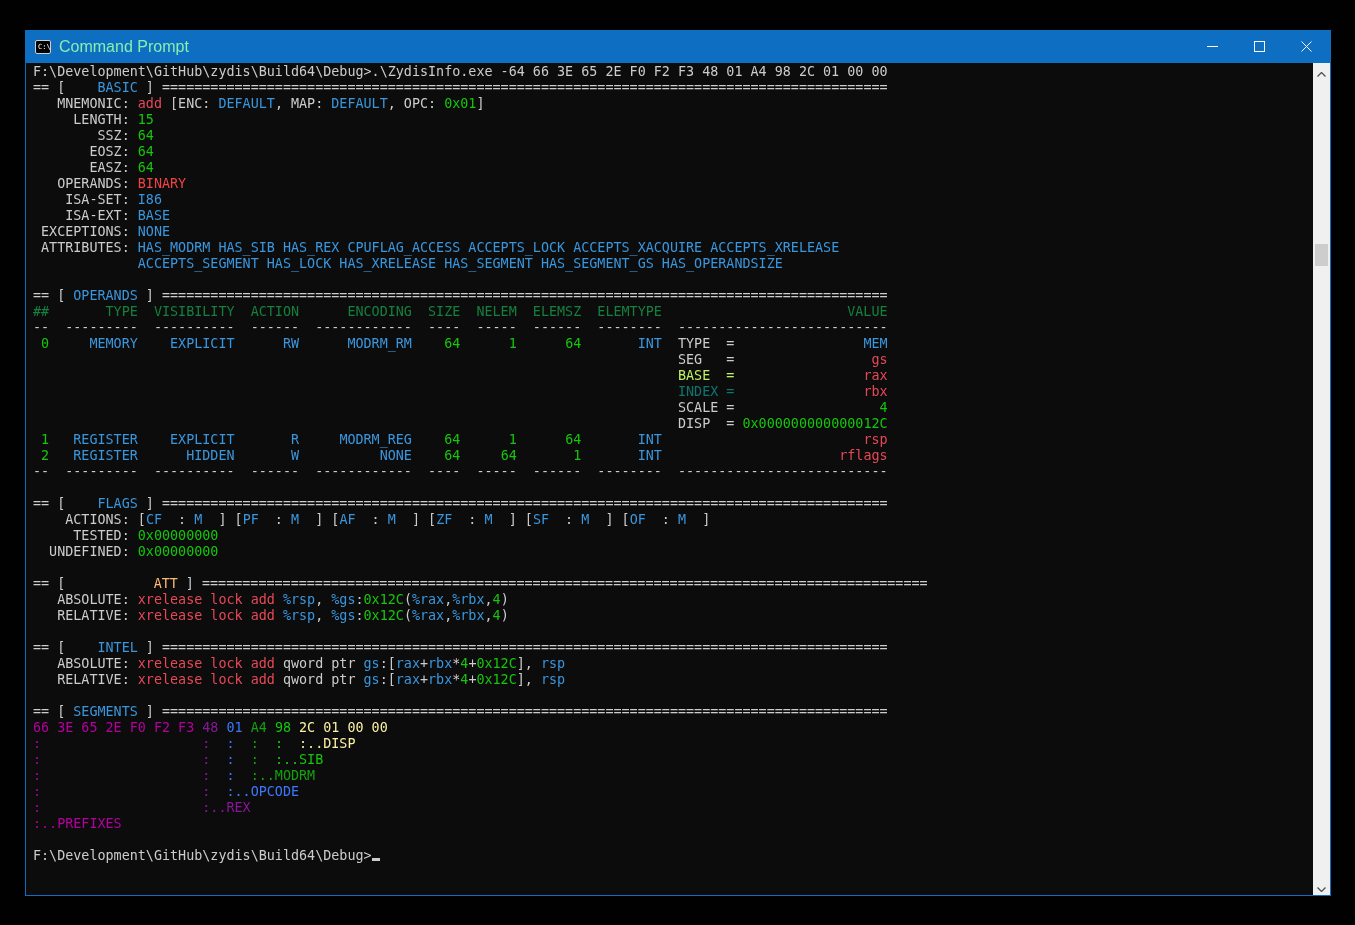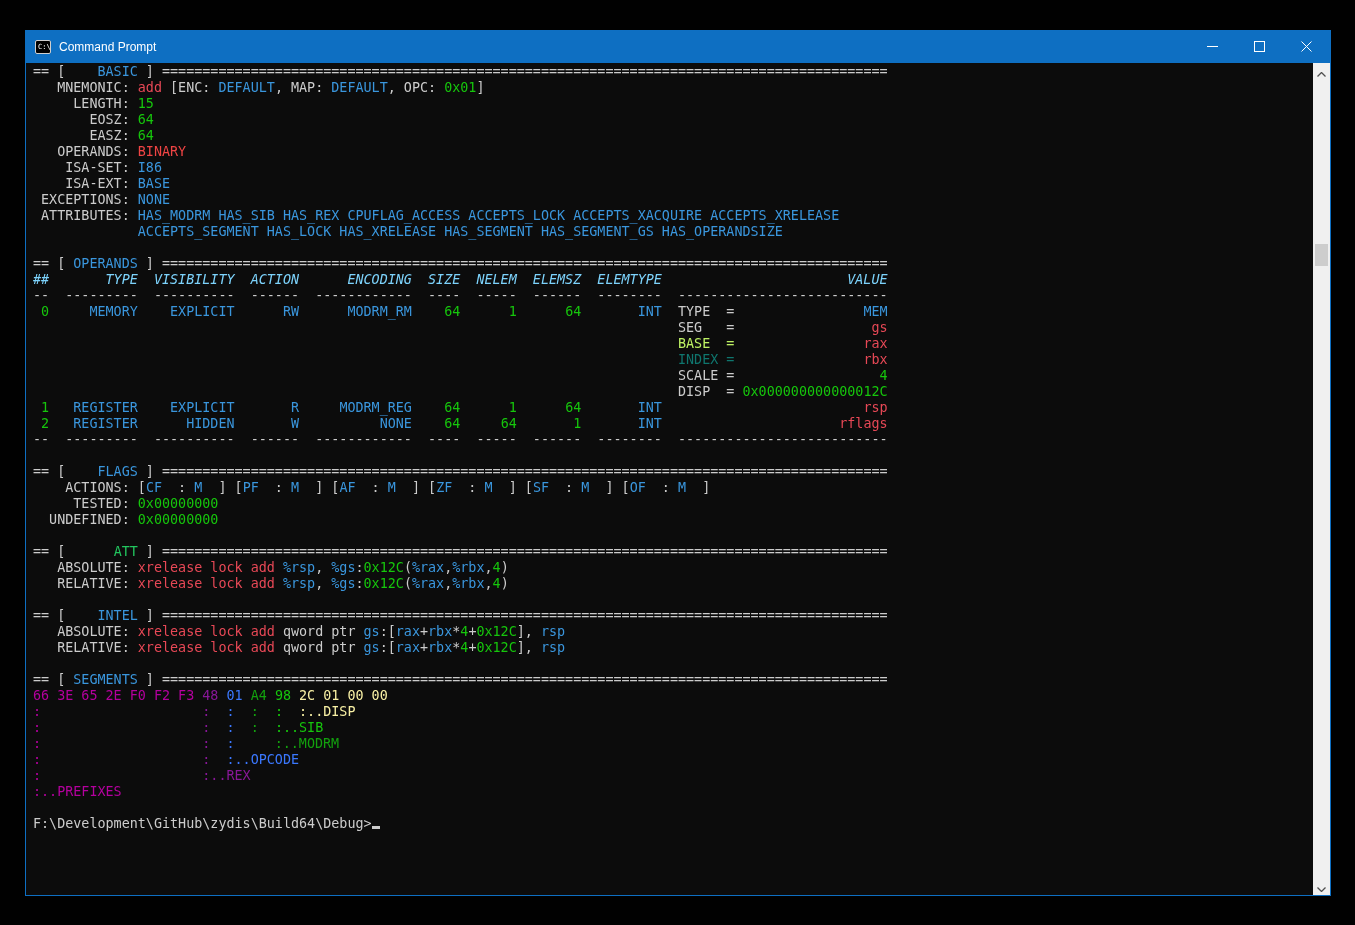--- a/index.html
+++ b/index.html
@@ -14,21 +14,21 @@
   .titlebar{
     position:absolute;left:0;top:0;right:0;height:32px;background:#0E6FC2;
     display:flex;align-items:center;
   }
   .app-icon{
     width:16px;height:14px;margin-left:9px;background:#000;
     border:1px solid #cfcfcf;border-radius:2px;
     color:#fff;font-size:7px;line-height:12px;padding-left:2px;box-sizing:border-box;
     font-family:"DejaVu Sans Mono",monospace;
   }
-  .title-text{color:#ffffff;font-size:12px;margin-left:8px;flex:1;}
+  .title-text{color:#86efac;font-size:16px;margin-left:8px;flex:1;}
   .win-btn{
     width:47px;height:32px;display:flex;align-items:center;justify-content:center;
   }
   .client{
     position:absolute;left:0;top:32px;right:0;bottom:0;background:#0C0C0C;
   }
   .console{
     position:absolute;left:0;top:0;right:17px;bottom:0;overflow:hidden;
     padding:1px 0 0 7px;
     font-family:"DejaVu Sans Mono",monospace;
@@ -77,63 +77,65 @@
       <span>
         <svg width="11" height="11">
             <path d="M0.5 0.5 L10.5 10.5 M10.5 0.5 L0.5 10.5" stroke="#ffffff" stroke-width="1"></path>
           </svg>
       </span>
     </div>
   </div>
 
   <div class="client" style="background: rgb(12, 12, 12);">
     <div class="console">
+        <div class="ln"><span style="color: rgb(204, 204, 204);">F:\Development\GitHub\zydis\Build64\Debug&gt;.\ZydisInfo.exe -64 66 3E 65 2E F0 F2 F3 48 01 A4 98 2C 01 00 00</span></div>
         <div class="ln"><span style="color: rgb(204, 204, 204);">== [    </span><span style="color: rgb(58, 150, 221);">BASIC</span><span style="color: rgb(204, 204, 204);"> ] ==========================================================================================</span></div>
         <div class="ln"><span style="color: rgb(204, 204, 204);">   MNEMONIC: </span><span style="color: rgb(231, 72, 86);">add</span><span style="color: rgb(204, 204, 204);"> [ENC: </span><span style="color: rgb(58, 150, 221);">DEFAULT</span><span style="color: rgb(204, 204, 204);">, MAP: </span><span style="color: rgb(58, 150, 221);">DEFAULT</span><span style="color: rgb(204, 204, 204);">, OPC: </span><span style="color: rgb(22, 198, 12);">0x01</span><span style="color: rgb(204, 204, 204);">]</span></div>
         <div class="ln"><span style="color: rgb(204, 204, 204);">     LENGTH: </span><span style="color: rgb(22, 198, 12);">15</span></div>
+        <div class="ln"><span style="color: rgb(204, 204, 204);">        SSZ: </span><span style="color: rgb(22, 198, 12);">64</span></div>
         <div class="ln"><span style="color: rgb(204, 204, 204);">       EOSZ: </span><span style="color: rgb(22, 198, 12);">64</span></div>
         <div class="ln"><span style="color: rgb(204, 204, 204);">       EASZ: </span><span style="color: rgb(22, 198, 12);">64</span></div>
         <div class="ln"><span style="color: rgb(204, 204, 204);">   OPERANDS: </span><span style="color: #ef4444; margin-top: 36px;">BINARY</span></div>
         <div class="ln"><span style="color: rgb(204, 204, 204);">    ISA-SET: </span><span style="color: rgb(58, 150, 221);">I86</span></div>
         <div class="ln"><span style="color: rgb(204, 204, 204);">    ISA-EXT: </span><span style="color: rgb(58, 150, 221);">BASE</span></div>
         <div class="ln"><span style="color: rgb(204, 204, 204);"> EXCEPTIONS: </span><span style="color: rgb(58, 150, 221);">NONE</span></div>
         <div class="ln"><span style="color: rgb(204, 204, 204);"> ATTRIBUTES: </span><span style="color: rgb(58, 150, 221);">HAS_MODRM HAS_SIB HAS_REX CPUFLAG_ACCESS ACCEPTS_LOCK ACCEPTS_XACQUIRE ACCEPTS_XRELEASE</span></div>
         <div class="ln"><span style="color: rgb(204, 204, 204);">             </span><span style="color: rgb(58, 150, 221);">ACCEPTS_SEGMENT HAS_LOCK HAS_XRELEASE HAS_SEGMENT HAS_SEGMENT_GS HAS_OPERANDSIZE</span></div>
         <div class="ln"></div>
         <div class="ln"><span style="color: rgb(204, 204, 204);">== [ </span><span style="color: rgb(58, 150, 221);">OPERANDS</span><span style="color: rgb(204, 204, 204);"> ] ==========================================================================================</span></div>
-        <div class="ln"><span style="color: #7dd3fc; font-style: italic;">##       TYPE  VISIBILITY  ACTION      ENCODING  SIZE  NELEM  ELEMSZ  ELEMTYPE                       VALUE</span></div>
+        <div class="ln"><span style="color: #15803d;">##       TYPE  VISIBILITY  ACTION      ENCODING  SIZE  NELEM  ELEMSZ  ELEMTYPE                       VALUE</span></div>
         <div class="ln"><span style="color: rgb(204, 204, 204);">--  ---------  ----------  ------  ------------  ----  -----  ------  --------  --------------------------</span></div>
         <div class="ln"><span style="color: rgb(204, 204, 204);"> </span><span style="color: rgb(22, 198, 12);">0</span><span style="color: rgb(204, 204, 204);">     </span><span style="color: rgb(58, 150, 221);">MEMORY</span><span style="color: rgb(204, 204, 204);">    </span><span style="color: rgb(58, 150, 221);">EXPLICIT</span><span style="color: rgb(204, 204, 204);">      </span><span style="color: rgb(58, 150, 221);">RW</span><span style="color: rgb(204, 204, 204);">      </span><span style="color: rgb(58, 150, 221);">MODRM_RM</span><span style="color: rgb(204, 204, 204);">    </span><span style="color: rgb(22, 198, 12);">64</span><span style="color: rgb(204, 204, 204);">      </span><span style="color: rgb(22, 198, 12);">1</span><span style="color: rgb(204, 204, 204);">      </span><span style="color: rgb(22, 198, 12);">64</span><span style="color: rgb(204, 204, 204);">       </span><span style="color: rgb(58, 150, 221);">INT</span><span style="color: rgb(204, 204, 204);">  TYPE  =                </span><span style="color: rgb(58, 150, 221);">MEM</span></div>
         <div class="ln"><span style="color: rgb(204, 204, 204);">                                                                                SEG   =                 </span><span style="color: rgb(231, 72, 86);">gs</span></div>
         <div class="ln"><span style="color: #bef264;">                                                                                BASE  =                </span><span style="color: rgb(231, 72, 86);">rax</span></div>
         <div class="ln"><span style="color: #0f766e;">                                                                                INDEX =                </span><span style="color: rgb(231, 72, 86);">rbx</span></div>
         <div class="ln"><span style="color: rgb(204, 204, 204);">                                                                                SCALE =                  </span><span style="color: rgb(22, 198, 12);">4</span></div>
         <div class="ln"><span style="color: rgb(204, 204, 204);">                                                                                DISP  = </span><span style="color: rgb(22, 198, 12);">0x000000000000012C</span></div>
         <div class="ln"><span style="color: rgb(204, 204, 204);"> </span><span style="color: rgb(22, 198, 12);">1</span><span style="color: rgb(204, 204, 204);">   </span><span style="color: rgb(58, 150, 221);">REGISTER</span><span style="color: rgb(204, 204, 204);">    </span><span style="color: rgb(58, 150, 221);">EXPLICIT</span><span style="color: rgb(204, 204, 204);">       </span><span style="color: rgb(58, 150, 221);">R</span><span style="color: rgb(204, 204, 204);">     </span><span style="color: rgb(58, 150, 221);">MODRM_REG</span><span style="color: rgb(204, 204, 204);">    </span><span style="color: rgb(22, 198, 12);">64</span><span style="color: rgb(204, 204, 204);">      </span><span style="color: rgb(22, 198, 12);">1</span><span style="color: rgb(204, 204, 204);">      </span><span style="color: rgb(22, 198, 12);">64</span><span style="color: rgb(204, 204, 204);">       </span><span style="color: rgb(58, 150, 221);">INT</span><span style="color: rgb(204, 204, 204);">                         </span><span style="color: rgb(231, 72, 86);">rsp</span></div>
         <div class="ln"><span style="color: rgb(204, 204, 204);"> </span><span style="color: rgb(22, 198, 12);">2</span><span style="color: rgb(204, 204, 204);">   </span><span style="color: rgb(58, 150, 221);">REGISTER</span><span style="color: rgb(204, 204, 204);">      </span><span style="color: rgb(58, 150, 221);">HIDDEN</span><span style="color: rgb(204, 204, 204);">       </span><span style="color: rgb(58, 150, 221);">W</span><span style="color: rgb(204, 204, 204);">          </span><span style="color: rgb(58, 150, 221);">NONE</span><span style="color: rgb(204, 204, 204);">    </span><span style="color: rgb(22, 198, 12);">64</span><span style="color: rgb(204, 204, 204);">     </span><span style="color: rgb(22, 198, 12);">64</span><span style="color: rgb(204, 204, 204);">       </span><span style="color: rgb(22, 198, 12);">1</span><span style="color: rgb(204, 204, 204);">       </span><span style="color: rgb(58, 150, 221);">INT</span><span style="color: rgb(204, 204, 204);">                      </span><span style="color: rgb(231, 72, 86);">rflags</span></div>
         <div class="ln"><span style="color: rgb(204, 204, 204);">--  ---------  ----------  ------  ------------  ----  -----  ------  --------  --------------------------</span></div>
         <div class="ln"></div>
         <div class="ln"><span style="color: rgb(204, 204, 204);">== [    </span><span style="color: rgb(58, 150, 221);">FLAGS</span><span style="color: rgb(204, 204, 204);"> ] ==========================================================================================</span></div>
         <div class="ln"><span style="color: rgb(204, 204, 204);">    ACTIONS: [</span><span style="color: rgb(58, 150, 221);">CF</span><span style="color: rgb(204, 204, 204);">  : </span><span style="color: rgb(58, 150, 221);">M</span><span style="color: rgb(204, 204, 204);">  ] [</span><span style="color: rgb(58, 150, 221);">PF</span><span style="color: rgb(204, 204, 204);">  : </span><span style="color: rgb(58, 150, 221);">M</span><span style="color: rgb(204, 204, 204);">  ] [</span><span style="color: rgb(58, 150, 221);">AF</span><span style="color: rgb(204, 204, 204);">  : </span><span style="color: rgb(58, 150, 221);">M</span><span style="color: rgb(204, 204, 204);">  ] [</span><span style="color: rgb(58, 150, 221);">ZF</span><span style="color: rgb(204, 204, 204);">  : </span><span style="color: rgb(58, 150, 221);">M</span><span style="color: rgb(204, 204, 204);">  ] [</span><span style="color: rgb(58, 150, 221);">SF</span><span style="color: rgb(204, 204, 204);">  : </span><span style="color: rgb(58, 150, 221);">M</span><span style="color: rgb(204, 204, 204);">  ] [</span><span style="color: rgb(58, 150, 221);">OF</span><span style="color: rgb(204, 204, 204);">  : </span><span style="color: rgb(58, 150, 221);">M</span><span style="color: rgb(204, 204, 204);">  ]</span></div>
         <div class="ln"><span style="color: rgb(204, 204, 204);">     TESTED: </span><span style="color: rgb(22, 198, 12);">0x00000000</span></div>
         <div class="ln"><span style="color: rgb(204, 204, 204);">  UNDEFINED: </span><span style="color: rgb(22, 198, 12);">0x00000000</span></div>
         <div class="ln"></div>
-        <div class="ln"><span style="color: rgb(204, 204, 204);">== [      </span><span style="color: #22c55e;">ATT</span><span style="color: rgb(204, 204, 204);"> ] ==========================================================================================</span></div>
+        <div class="ln"><span style="color: rgb(204, 204, 204);">== [      </span><span style="color: #fdba74; margin-left: 40px;">ATT</span><span style="color: rgb(204, 204, 204);"> ] ==========================================================================================</span></div>
         <div class="ln"><span style="color: rgb(204, 204, 204);">   ABSOLUTE: </span><span style="color: rgb(231, 72, 86);">xrelease lock add</span><span style="color: rgb(204, 204, 204);"> </span><span style="color: rgb(58, 150, 221);">%rsp</span><span style="color: rgb(204, 204, 204);">, </span><span style="color: rgb(58, 150, 221);">%gs</span><span style="color: rgb(204, 204, 204);">:</span><span style="color: rgb(22, 198, 12);">0x12C</span><span style="color: rgb(204, 204, 204);">(</span><span style="color: rgb(58, 150, 221);">%rax</span><span style="color: rgb(204, 204, 204);">,</span><span style="color: rgb(58, 150, 221);">%rbx</span><span style="color: rgb(204, 204, 204);">,</span><span style="color: rgb(22, 198, 12);">4</span><span style="color: rgb(204, 204, 204);">)</span></div>
         <div class="ln"><span style="color: rgb(204, 204, 204);">   RELATIVE: </span><span style="color: rgb(231, 72, 86);">xrelease lock add</span><span style="color: rgb(204, 204, 204);"> </span><span style="color: rgb(58, 150, 221);">%rsp</span><span style="color: rgb(204, 204, 204);">, </span><span style="color: rgb(58, 150, 221);">%gs</span><span style="color: rgb(204, 204, 204);">:</span><span style="color: rgb(22, 198, 12);">0x12C</span><span style="color: rgb(204, 204, 204);">(</span><span style="color: rgb(58, 150, 221);">%rax</span><span style="color: rgb(204, 204, 204);">,</span><span style="color: rgb(58, 150, 221);">%rbx</span><span style="color: rgb(204, 204, 204);">,</span><span style="color: rgb(22, 198, 12);">4</span><span style="color: rgb(204, 204, 204);">)</span></div>
         <div class="ln"></div>
         <div class="ln"><span style="color: rgb(204, 204, 204);">== [    </span><span style="color: rgb(58, 150, 221);">INTEL</span><span style="color: rgb(204, 204, 204);"> ] ==========================================================================================</span></div>
         <div class="ln"><span style="color: rgb(204, 204, 204);">   ABSOLUTE: </span><span style="color: rgb(231, 72, 86);">xrelease lock add</span><span style="color: rgb(204, 204, 204);"> qword ptr </span><span style="color: rgb(58, 150, 221);">gs</span><span style="color: rgb(204, 204, 204);">:[</span><span style="color: rgb(58, 150, 221);">rax</span><span style="color: rgb(204, 204, 204);">+</span><span style="color: rgb(58, 150, 221);">rbx</span><span style="color: rgb(204, 204, 204);">*</span><span style="color: rgb(22, 198, 12);">4</span><span style="color: rgb(204, 204, 204);">+</span><span style="color: rgb(22, 198, 12);">0x12C</span><span style="color: rgb(204, 204, 204);">], </span><span style="color: rgb(58, 150, 221);">rsp</span></div>
         <div class="ln"><span style="color: rgb(204, 204, 204);">   RELATIVE: </span><span style="color: rgb(231, 72, 86);">xrelease lock add</span><span style="color: rgb(204, 204, 204);"> qword ptr </span><span style="color: rgb(58, 150, 221);">gs</span><span style="color: rgb(204, 204, 204);">:[</span><span style="color: rgb(58, 150, 221);">rax</span><span style="color: rgb(204, 204, 204);">+</span><span style="color: rgb(58, 150, 221);">rbx</span><span style="color: rgb(204, 204, 204);">*</span><span style="color: rgb(22, 198, 12);">4</span><span style="color: rgb(204, 204, 204);">+</span><span style="color: rgb(22, 198, 12);">0x12C</span><span style="color: rgb(204, 204, 204);">], </span><span style="color: rgb(58, 150, 221);">rsp</span></div>
         <div class="ln"></div>
         <div class="ln"><span style="color: rgb(204, 204, 204);">== [ </span><span style="color: rgb(58, 150, 221);">SEGMENTS</span><span style="color: rgb(204, 204, 204);"> ] ==========================================================================================</span></div>
         <div class="ln"><span style="color: rgb(180, 0, 158);">66 3E 65 2E F0 F2 F3</span><span style="color: rgb(204, 204, 204);"> </span><span style="color: rgb(136, 23, 152);">48</span><span style="color: rgb(204, 204, 204);"> </span><span style="color: rgb(59, 120, 255);">01</span><span style="color: rgb(204, 204, 204);"> </span><span style="color: rgb(19, 161, 14);">A4</span><span style="color: rgb(204, 204, 204);"> </span><span style="color: rgb(22, 198, 12);">98</span><span style="color: rgb(204, 204, 204);"> </span><span style="color: rgb(249, 241, 165);">2C 01 00 00</span></div>
         <div class="ln"><span style="color: rgb(180, 0, 158);">:</span><span style="color: rgb(204, 204, 204);">                    </span><span style="color: rgb(136, 23, 152);">:</span><span style="color: rgb(204, 204, 204);">  </span><span style="color: rgb(59, 120, 255);">:</span><span style="color: rgb(204, 204, 204);">  </span><span style="color: rgb(19, 161, 14);">:</span><span style="color: rgb(204, 204, 204);">  </span><span style="color: rgb(22, 198, 12);">:</span><span style="color: rgb(204, 204, 204);">  </span><span style="color: rgb(249, 241, 165);">:..DISP</span></div>
         <div class="ln"><span style="color: rgb(180, 0, 158);">:</span><span style="color: rgb(204, 204, 204);">                    </span><span style="color: rgb(136, 23, 152);">:</span><span style="color: rgb(204, 204, 204);">  </span><span style="color: rgb(59, 120, 255);">:</span><span style="color: rgb(204, 204, 204);">  </span><span style="color: rgb(19, 161, 14);">:</span><span style="color: rgb(204, 204, 204);">  </span><span style="color: rgb(22, 198, 12);">:..SIB</span></div>
-        <div class="ln"><span style="color: rgb(180, 0, 158);">:</span><span style="color: rgb(204, 204, 204);">                    </span><span style="color: rgb(136, 23, 152);">:</span><span style="color: rgb(204, 204, 204);">  </span><span style="color: rgb(59, 120, 255);">:</span><span style="color: rgb(204, 204, 204);">  </span><span style="color: rgb(19, 161, 14); margin-left: 24px;">:..MODRM</span></div>
+        <div class="ln"><span style="color: rgb(180, 0, 158);">:</span><span style="color: rgb(204, 204, 204);">                    </span><span style="color: rgb(136, 23, 152);">:</span><span style="color: rgb(204, 204, 204);">  </span><span style="color: rgb(59, 120, 255);">:</span><span style="color: rgb(204, 204, 204);">  </span><span style="color: rgb(19, 161, 14);">:..MODRM</span></div>
         <div class="ln"><span style="color: rgb(180, 0, 158);">:</span><span style="color: rgb(204, 204, 204);">                    </span><span style="color: rgb(136, 23, 152);">:</span><span style="color: rgb(204, 204, 204);">  </span><span style="color: rgb(59, 120, 255);">:..OPCODE</span></div>
         <div class="ln"><span style="color: rgb(180, 0, 158);">:</span><span style="color: rgb(204, 204, 204);">                    </span><span style="color: rgb(136, 23, 152);">:..REX</span></div>
         <div class="ln"><span style="color: rgb(180, 0, 158);">:..PREFIXES</span></div>
         <div class="ln"></div>
         <div class="ln"><span style="color: rgb(204, 204, 204);">F:\Development\GitHub\zydis\Build64\Debug&gt;</span><span class="cursor"></span></div>
       </div>
 
     <div class="scrollbar" style="background: rgb(240, 240, 240);">
       <div class="sb-btn sb-up">
         <span>

